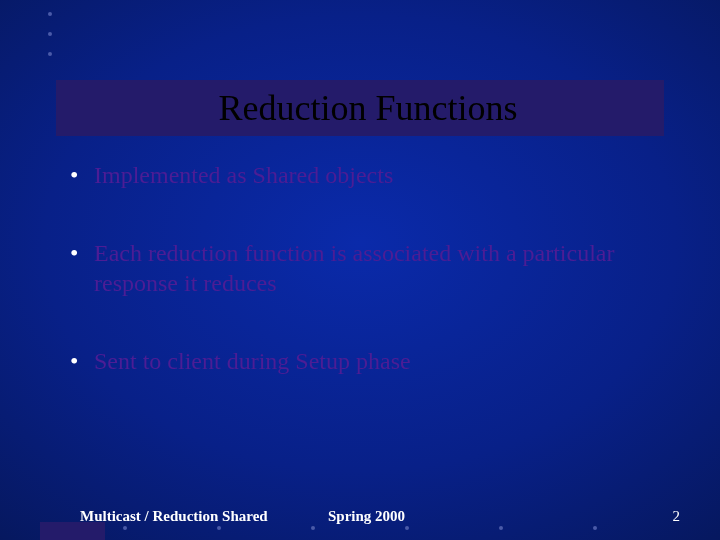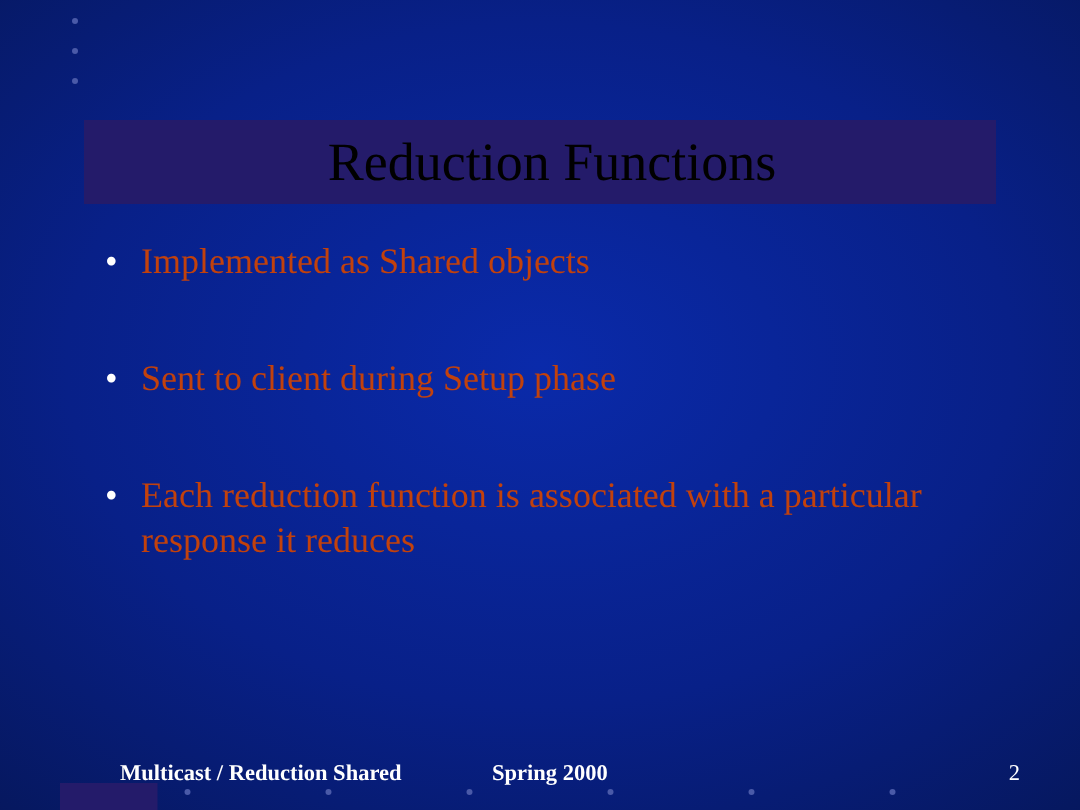--- a/index.html
+++ b/index.html
@@ -55,21 +55,21 @@
     font-size: 36px;
     font-weight: 400;
     color: #000;
     font-family: "Times New Roman", Times, serif;
   }
   .content {
     position: absolute;
     top: 160px;
     left: 70px;
     right: 60px;
-    color: #c2410c;
+    color: #4c1d95;
     font-size: 24px;
     line-height: 1.25;
   }
   .content ul {
     list-style: none;
   }
   .content li {
     position: relative;
     padding-left: 24px;
     margin-bottom: 48px;
@@ -126,22 +126,22 @@
   <span class="dot"></span>
 </div>
 
 <div class="title-bar">
   <h1>Reduction Functions</h1>
 </div>
 
 <div class="content">
   <ul>
     <li>Implemented as Shared objects</li>
+    <li>Each reduction function is associated with a particular response it reduces</li>
     <li>Sent to client during Setup phase</li>
-    <li>Each reduction function is associated with a particular response it reduces</li>
   </ul>
 </div>
 
 <div class="footer">
   <span class="footer-left">Multicast / Reduction Shared</span>
   <span class="footer-center">Spring 2000</span>
   <span class="footer-right">2</span>
 </div>
 
 <div class="footer-accent"></div>

